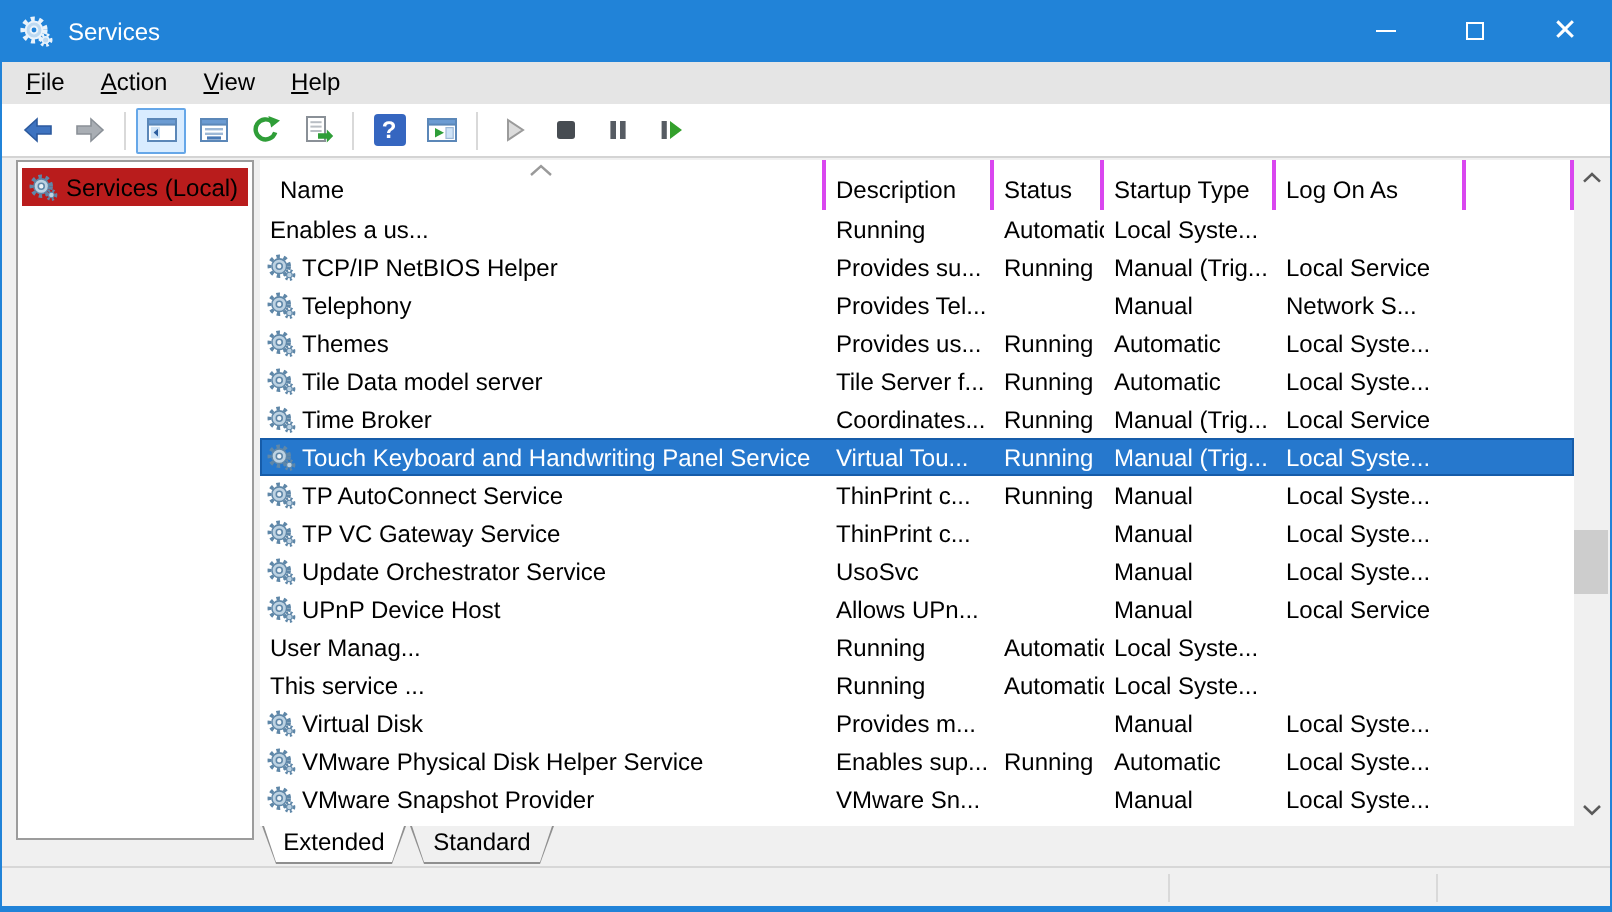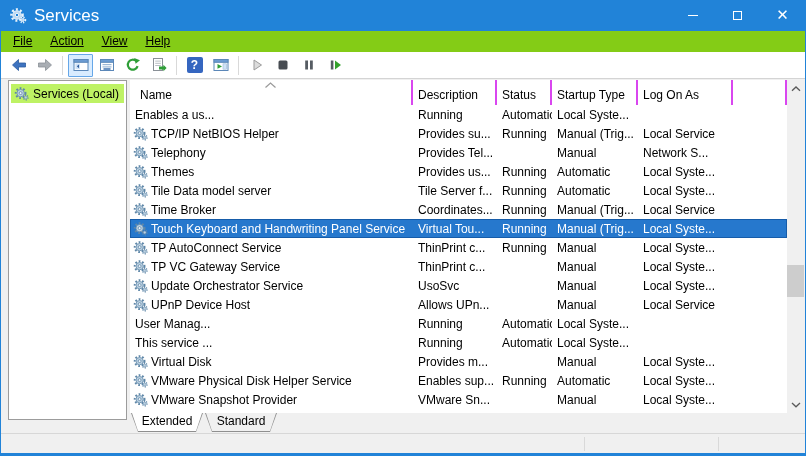--- a/index.html
+++ b/index.html
@@ -6,44 +6,44 @@
   html,body { width:806px; height:456px; }
   body { font-family:"Liberation Sans", sans-serif; font-size:12px; color:#000; }
 
   .window { width:806px; height:456px; background:#fff;
     border-left:1px solid #2183d8; border-right:1px solid #2183d8;
     display:flex; flex-direction:column; }
 
   
   .titlebar { height:31px; background:#2183d8; color:#fff; display:flex; align-items:center; flex:0 0 auto; }
   .titlebar .app-icon { margin-left:9px; margin-right:7px; width:17px; height:16px; }
-  .title-text { font-size:17px; }
+  .title-text { font-size:12px; }
   .win-controls { margin-left:auto; display:flex; height:100%; }
   .win-btn { width:45px; height:100%; display:flex; align-items:center; justify-content:center; cursor:default; }
   .glyph-min { width:10px; height:1px; background:#fff; }
   .glyph-max { width:9px; height:9px; border:1px solid #fff; }
   .glyph-close { font-size:15px; line-height:1; color:#fff; font-family:"DejaVu Sans",sans-serif; }
 
   
-  .menubar { height:21px; background:#84cc16; display:flex; align-items:center; padding-left:3px; flex:0 0 auto;text-decoration:underline; }
+  .menubar { height:21px; background:#e5e5e5; display:flex; align-items:center; padding-left:3px; flex:0 0 auto; }
   .menu-item { padding:2px 9px 3px 9px; }
   .menu-item .acc { text-decoration:underline; }
 
   
   .toolbar { height:27px; background:#fff; border-bottom:1px solid #d4d4d4; display:flex; align-items:center; padding-left:5px; gap:1px; flex:0 0 auto; }
   .tbtn { width:25px; height:23px; display:flex; align-items:center; justify-content:center; border:1px solid transparent; border-radius:1px; }
   .tbtn.active { background:#d9ecff; border-color:#66a7e8; }
   .tsep { width:1px; height:19px; background:#d9d9d9; margin:0 4px; }
   .hlp { width:16px; height:16px; background:#3566c0; color:#fff; font-weight:bold; font-size:12px; border-radius:2px; display:flex; align-items:center; justify-content:center; }
 
   
   .content { flex:1 1 auto; background:#f0f0f0; position:relative; overflow:hidden; }
 
   .left-pane { position:absolute; left:7px; top:1px; width:119px; height:340px; background:#fff; border:1px solid #9c9c9c; }
-  .tree-item { margin:3px 2px 0 2px; height:19px; display:flex; align-items:center; background:#bef264; padding-left:3px; gap:4px; overflow:hidden; white-space:nowrap; }
+  .tree-item { margin:3px 2px 0 2px; height:19px; display:flex; align-items:center; background:#b91c1c; padding-left:3px; gap:4px; overflow:hidden; white-space:nowrap; }
 
   .list-pane { position:absolute; left:129px; top:1px; width:674px; height:333px; background:#fff; }
 
   .lv-header { display:grid; grid-template-columns:283px 84px 55px 86px 95px 1fr; height:25px; width:657px; position:relative; }
   .hcell { display:flex; align-items:flex-end; padding:0 0 3px 5px; border-right:2px solid #d946ef; overflow:hidden; white-space:nowrap; color:#000; }
   .hcell.first { padding-left:10px; }
   .sort-arrow { position:absolute; left:134px; top:2px; }
 
   .rows { width:657px; }
   .lv-row { display:grid; grid-template-columns:283px 84px 55px 86px 95px 1fr; height:19px; align-items:center; }

